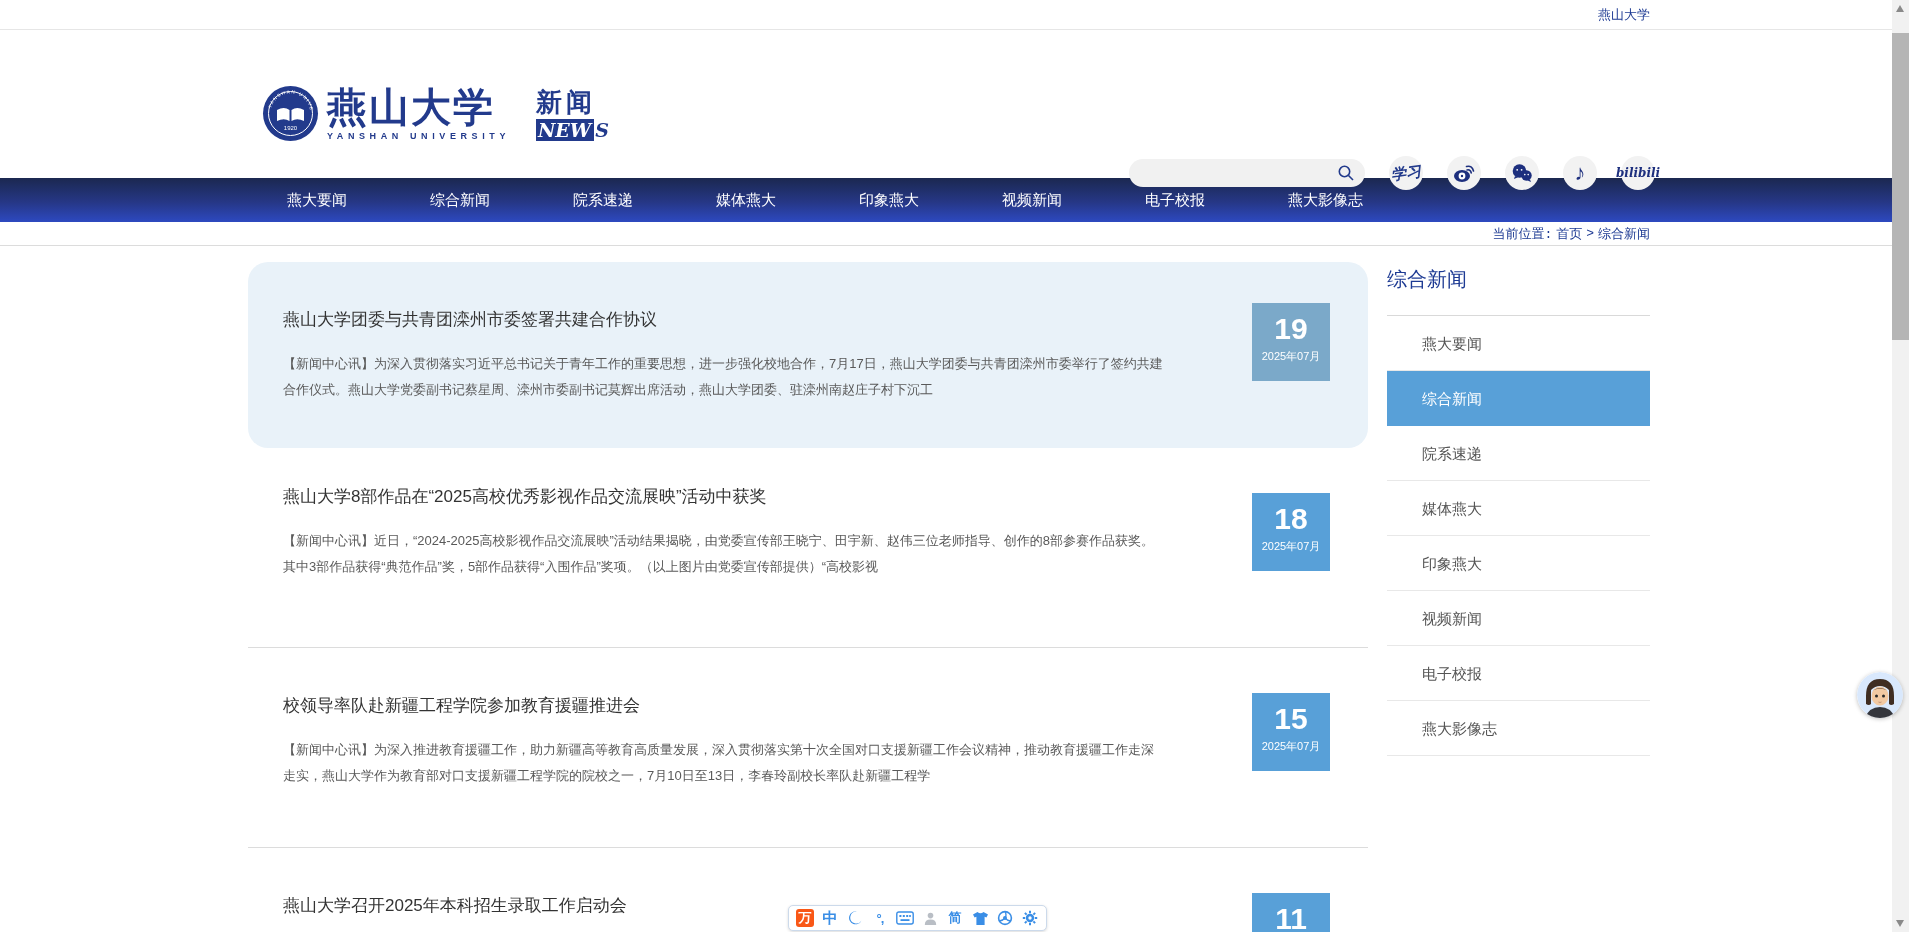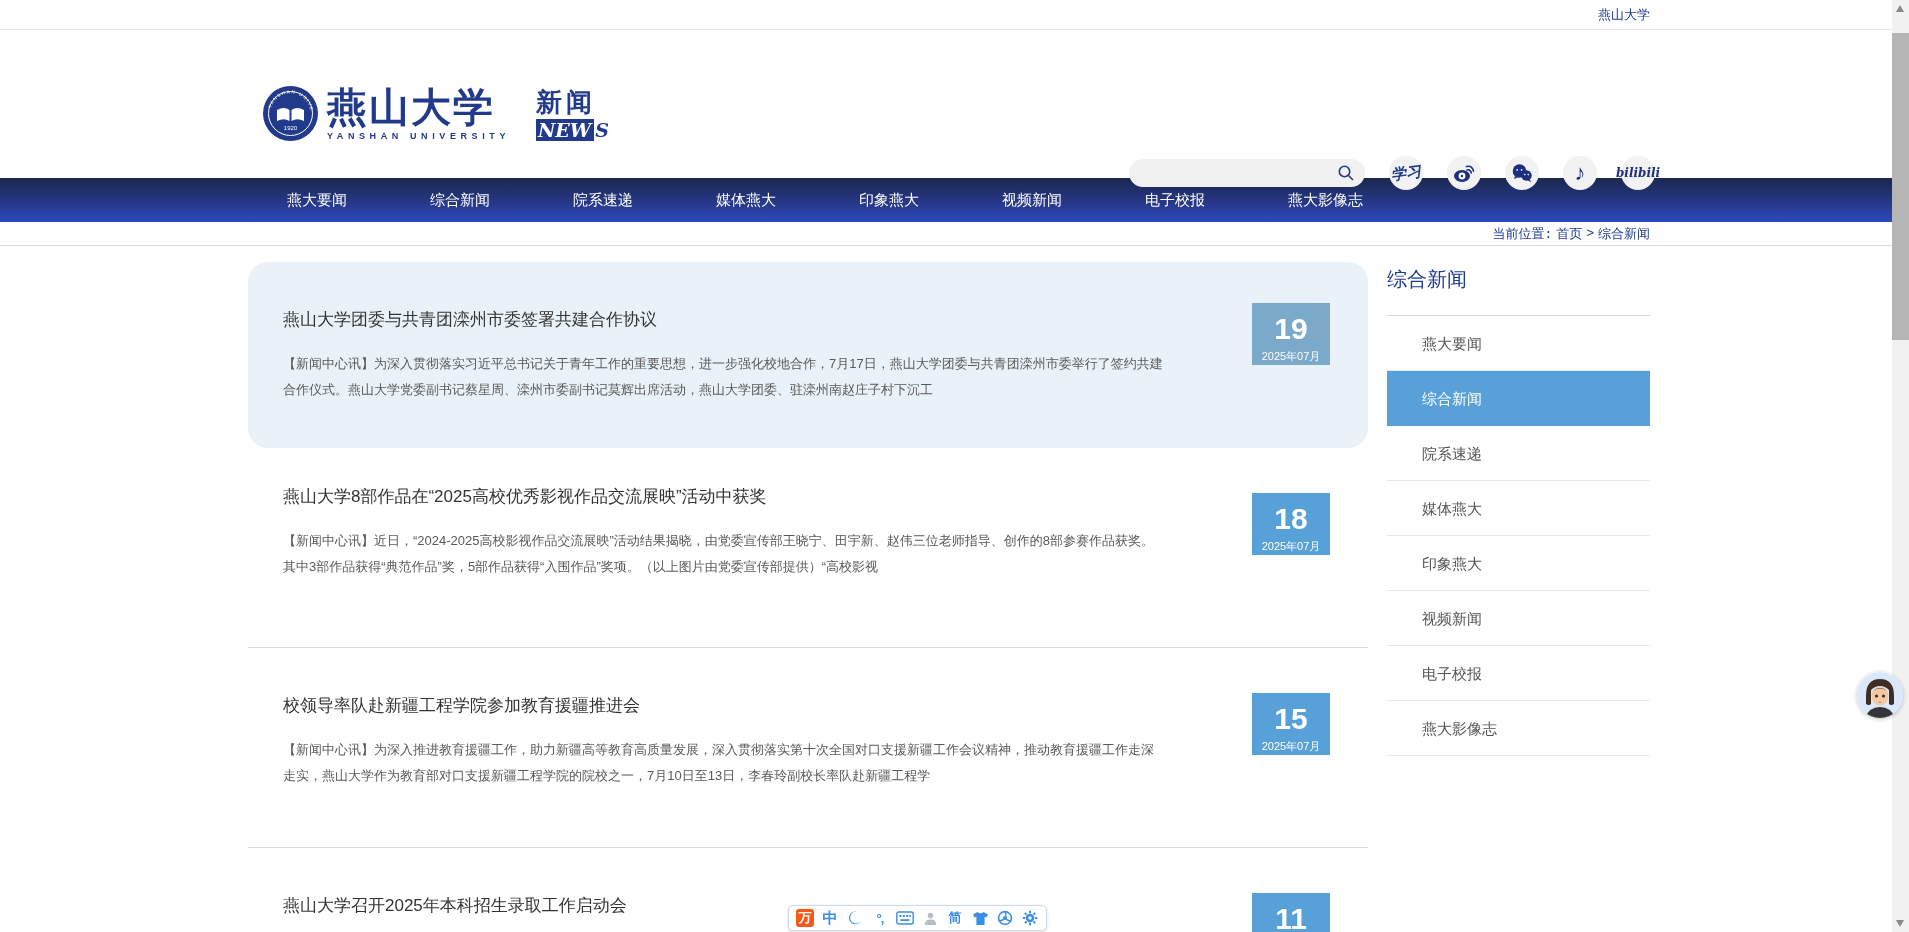--- a/index.html
+++ b/index.html
@@ -54,21 +54,21 @@
   
   .main { position:absolute; left:248px; top:246px; width:1402px; }
   .news-col { position:absolute; left:0; top:0; width:1120px; padding-top:16px; }
   .news-item { position:relative; height:200px; padding:46px 250px 0 35px; }
   .news-item.first { height:186px; background:#e9f2f9; margin-bottom:0;border-radius:20px; }
   .news-item.divided { border-bottom:1px solid #dcdcdc; }
   .news-item.item2 { padding-top:37px; }
   .news-title { font-size:17px; color:#333; margin-bottom:20px; cursor:pointer; }
   .news-excerpt { width:882px; font-size:13px; color:#595959; line-height:26px;
     max-height:52px; overflow:hidden; }
-  .date-box { position:absolute; right:38px; top:45px; width:78px; height:62px;
+  .date-box { position:absolute; right:38px; top:45px; width:78px; height:78px;
     background:#58a0d8; color:#fff; text-align:center; }
   .news-item.first .date-box { top:41px; background:#7ba9c9; }
   .date-day { font-size:30px; font-weight:bold; line-height:34px; margin-top:9px; }
   .date-month { font-size:11px; margin-top:3px; }
 
   
   .sidebar { position:absolute; left:1139px; top:0; width:263px; }
   .side-title { font-size:20px; color:#1d3a93; padding-top:20px; }
   .side-sep { border:none; border-top:1px solid #d9d9d9; margin-top:22px; }
   .side-item { height:55px; line-height:55px; padding-left:35px; font-size:15px;

